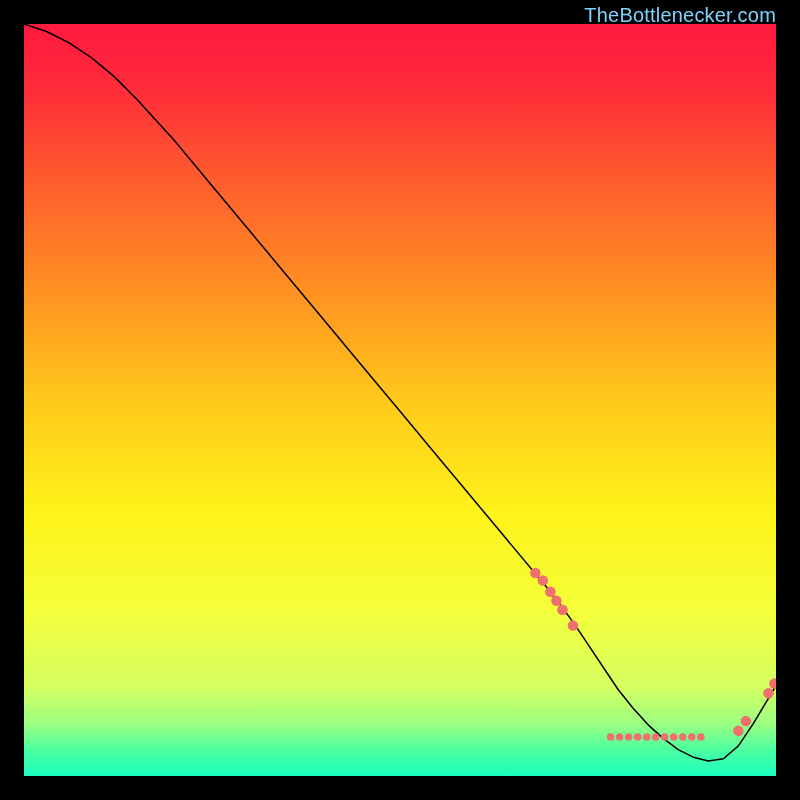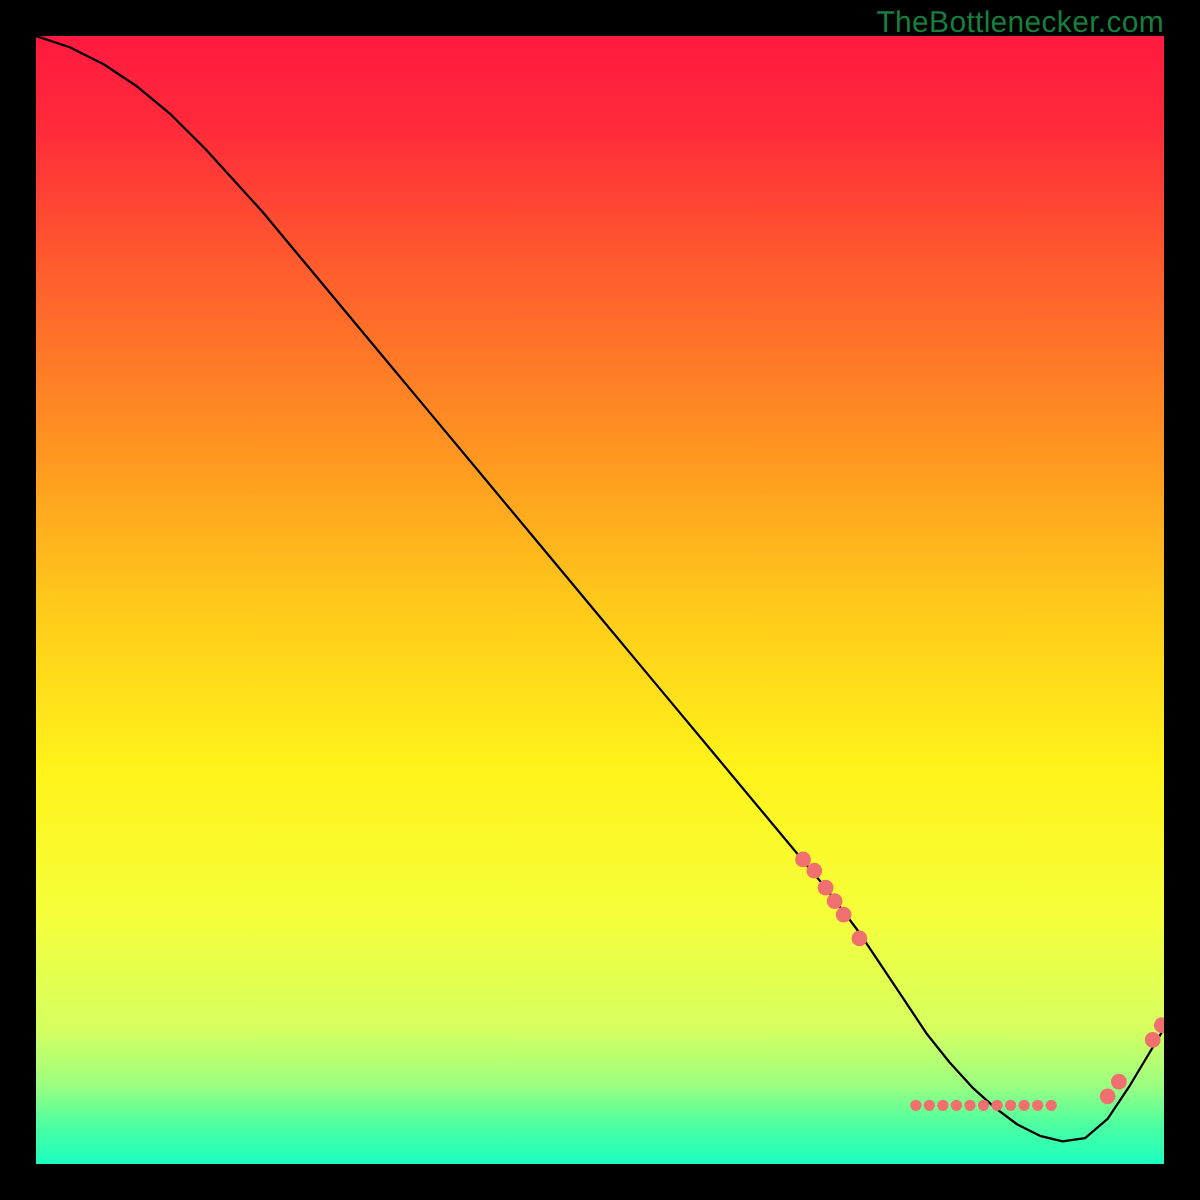--- a/index.html
+++ b/index.html
@@ -23,21 +23,21 @@
     width: 752px;
     height: 752px;
   }
   .attrib {
     position: absolute;
     top: 4px;
     right: 24px;
     font-family: Arial, Helvetica, sans-serif;
     font-size: 20px;
     font-weight: 500;
-    color: #15803d;
+    color: #7dd3fc;
     letter-spacing: 0.2px;
   }
   svg { display: block; }
 </style>
 </head>
 <body>
 <div class="stage">
   <div class="attrib">TheBottlenecker.com</div>
   <svg class="plot" viewBox="0 0 1000 1000" preserveAspectRatio="none">
     <defs>

